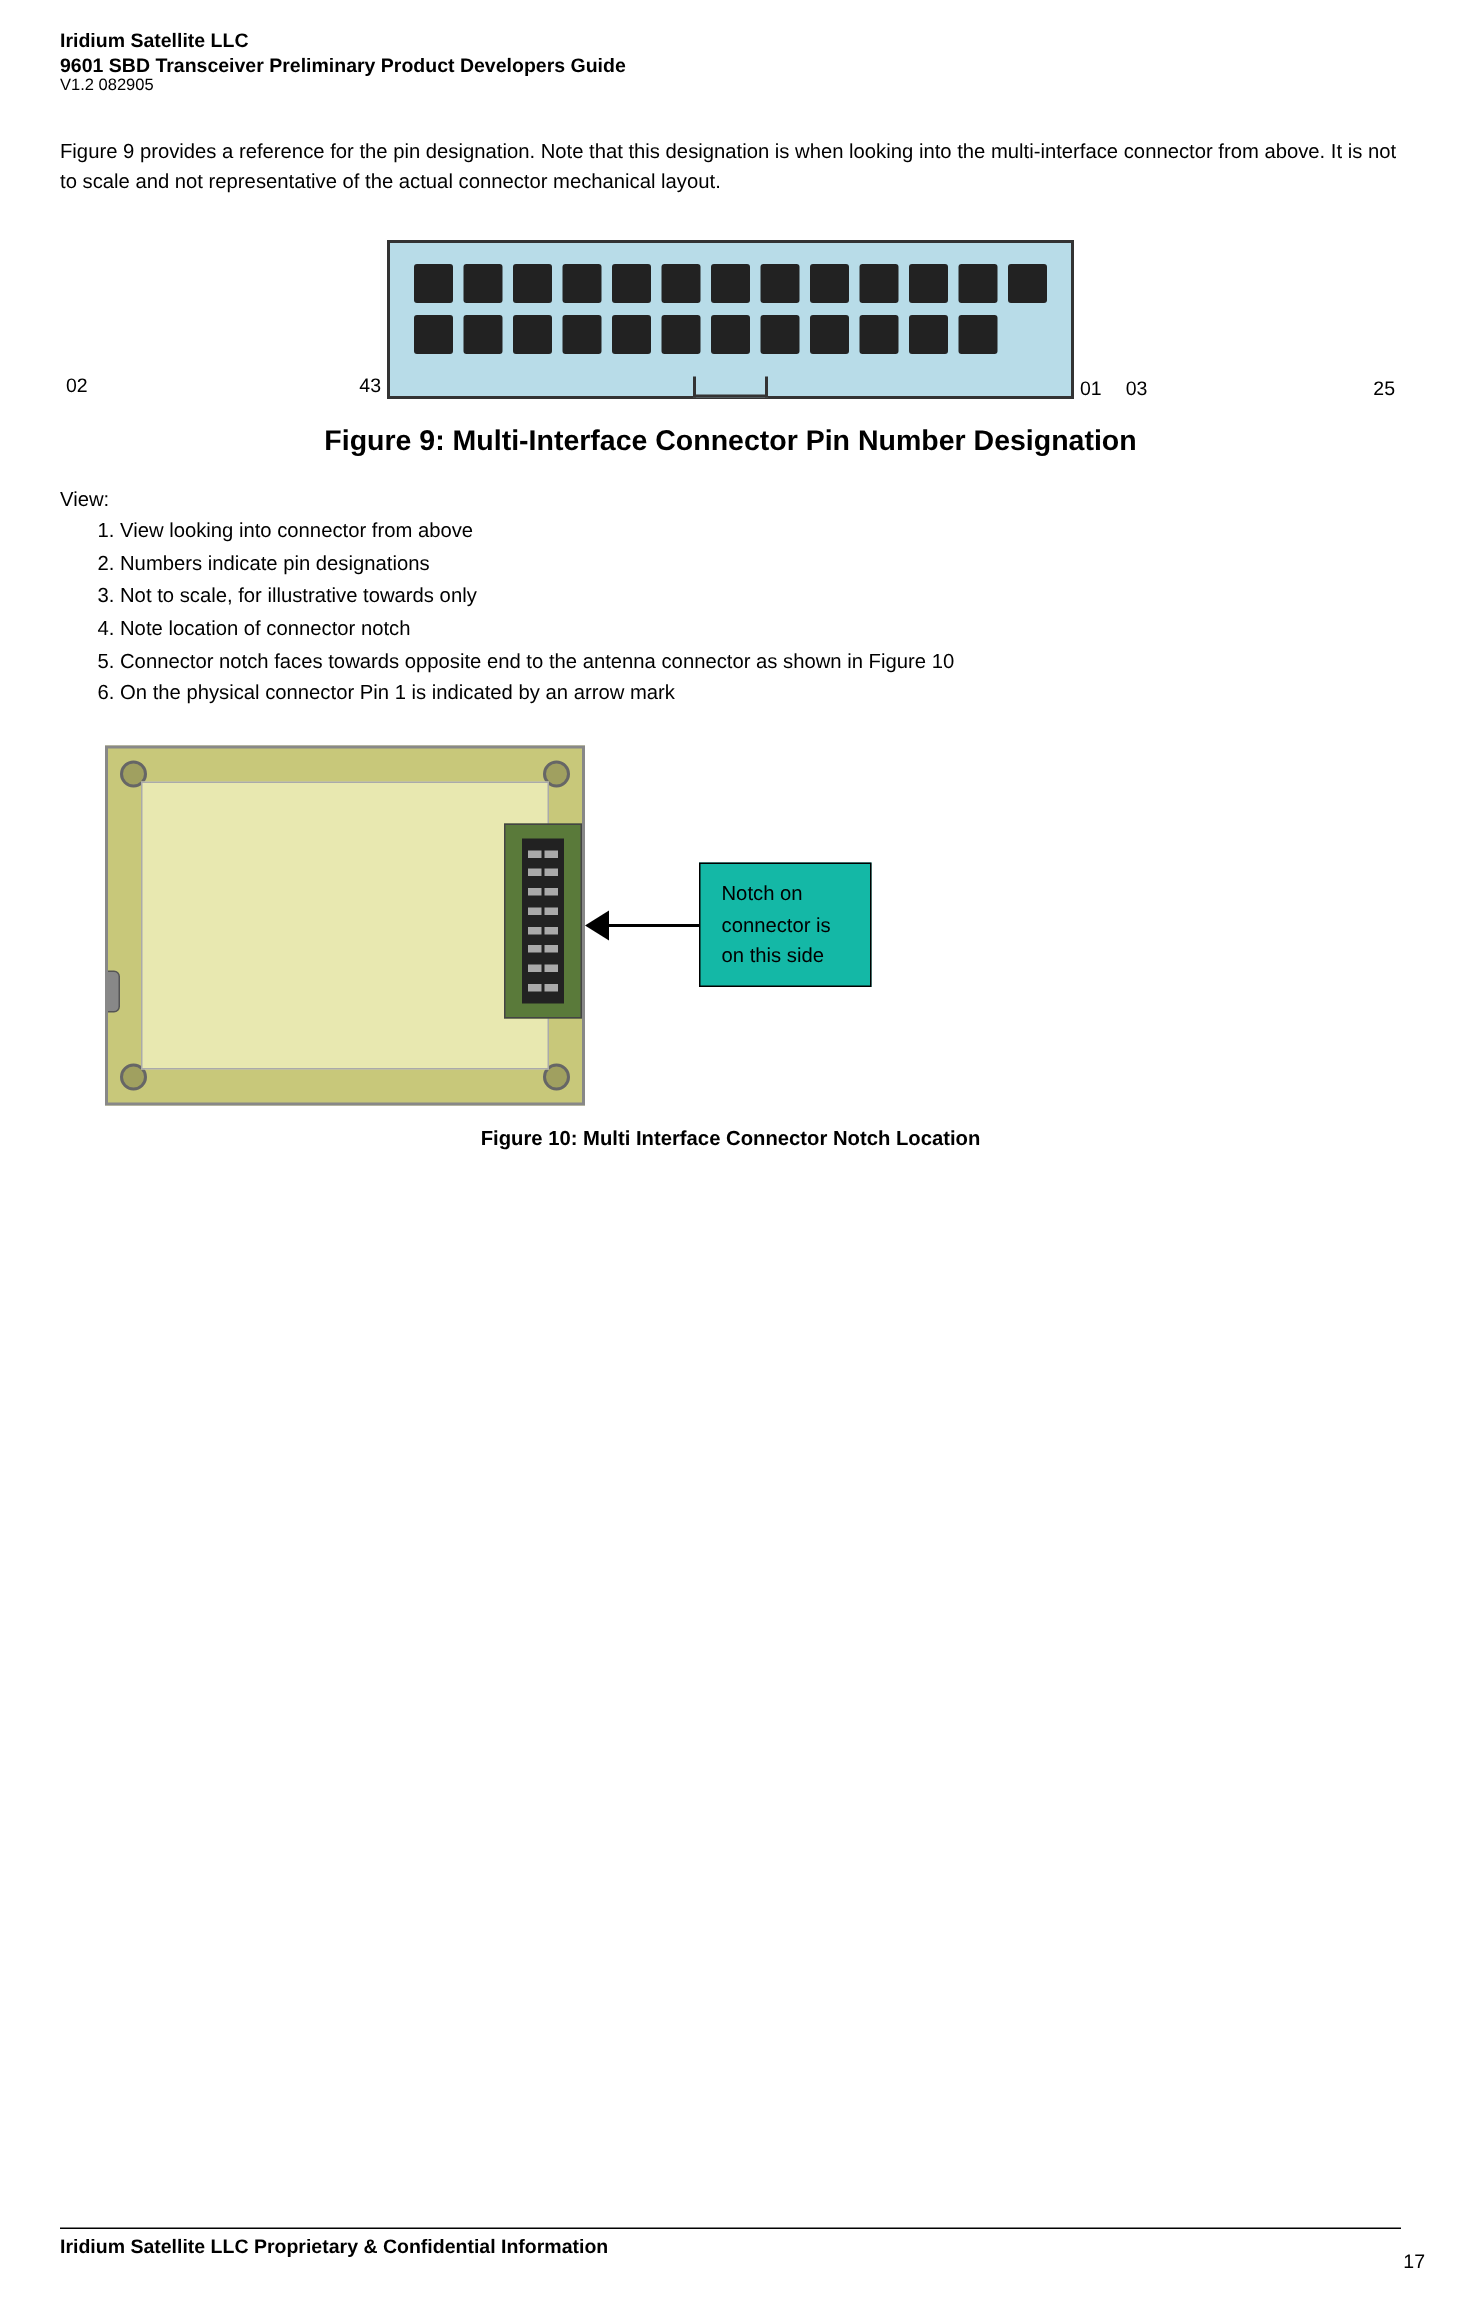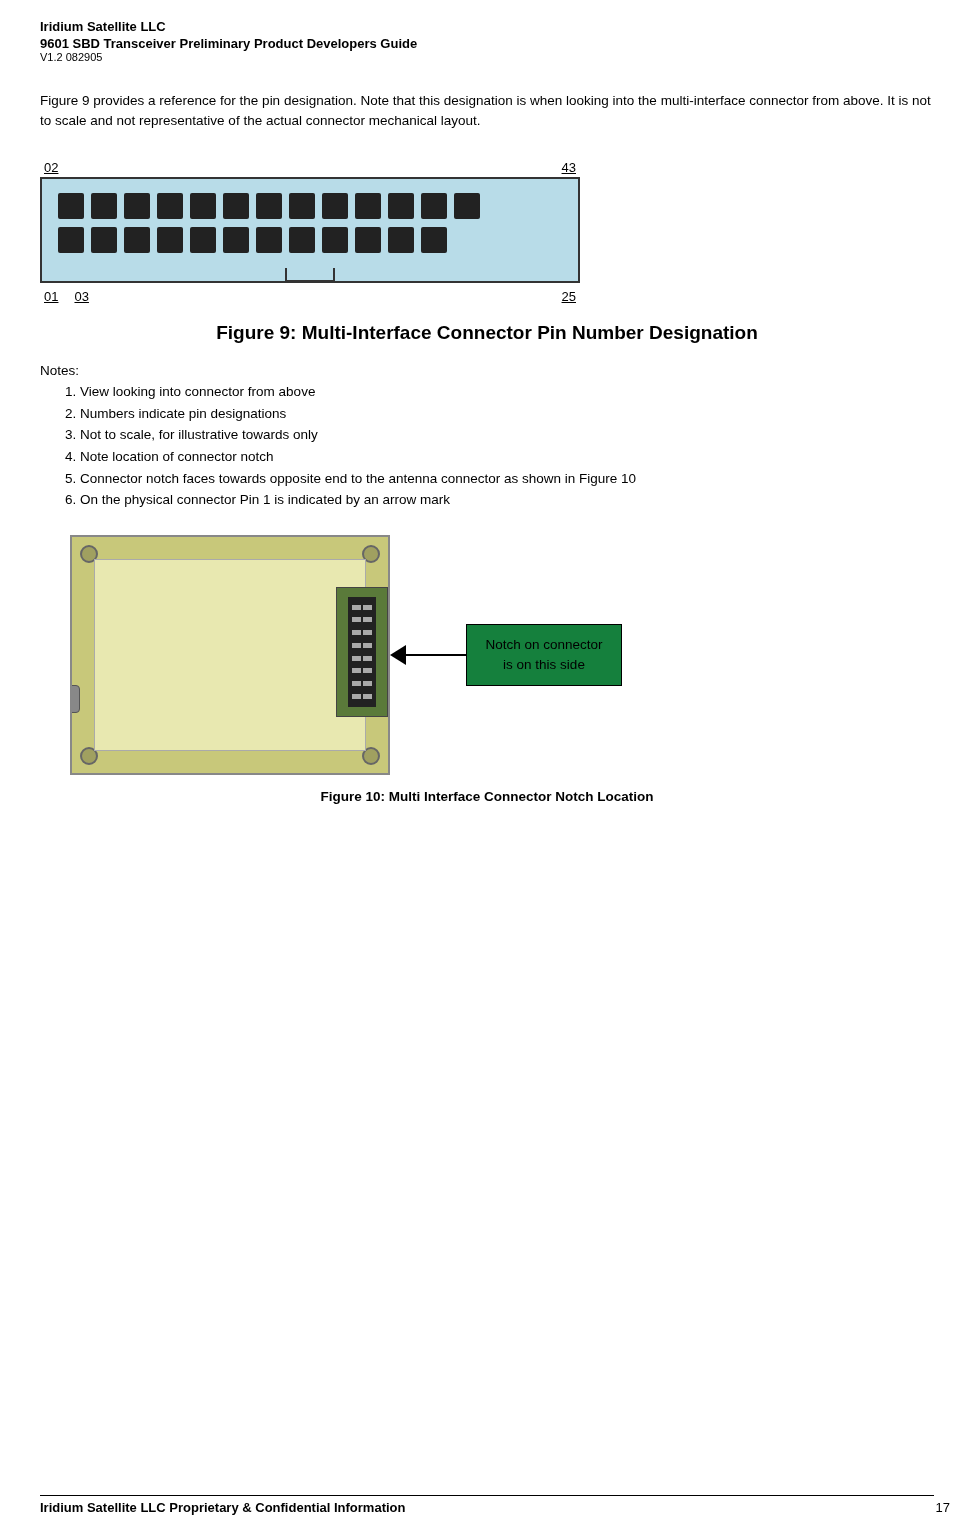--- a/index.html
+++ b/index.html
@@ -26,24 +26,23 @@
       font-size: 11px;
       margin-bottom: 28px;
     }
     .intro-text {
       font-size: 13.5px;
       line-height: 1.5;
       margin-bottom: 28px;
     }
     .diagram-section {
       display: flex;
-      flex-direction: column;
-      align-items: flex-start;
+      flex-direction: row;
+      align-items: flex-end;
       margin-bottom: 10px;
-      text-decoration: underline;
     }
     .pin-labels-top {
       display: flex;
       justify-content: space-between;
       width: 540px;
       font-size: 13px;
       margin-bottom: 2px;
       padding: 0 4px;
     }
     .connector-box {
@@ -203,34 +202,34 @@
     }
     .callout-line {
       width: 60px;
       height: 2px;
       background: #000;
     }
     .callout-box {
       border: 1.5px solid #000;
       padding: 10px 14px;
       font-size: 13.5px;
-      text-align: center;
+      text-align: left;
       line-height: 1.5;
-      width: 156px;
-      background: #15803d;
+      width: 115px;
+      background: #14b8a6;
     }
     .figure10-caption {
       text-align: center;
       font-weight: bold;
       font-size: 13.5px;
       margin: 14px 0 80px 0;
     }
     .footer {
       position: absolute;
-      bottom: 18px;
+      bottom: 28px;
       left: 40px;
       right: 40px;
     }
     .footer-main {
       font-weight: bold;
       font-size: 13px;
       border-top: 1px solid #000;
       padding-top: 4px;
     }
     .footer-sub {
@@ -302,21 +301,21 @@
       <span>03</span>
     </div>
     <span>25</span>
   </div>
 
 </div>
 
 <div class="figure-caption">Figure 9: Multi-Interface Connector Pin Number Designation</div>
 
 <div class="notes-section">
-  <div>Notes:</div>
+  <div>View:</div>
   <ol id="notes-list">
       <li>View looking into connector from above</li>
       <li>Numbers indicate pin designations</li>
       <li>Not to scale, for illustrative towards only</li>
       <li>Note location of connector notch</li>
       <li>Connector notch faces towards opposite end to the antenna connector as shown in Figure 10</li>
       <li>On the physical connector Pin 1 is indicated by an arrow mark</li>
     </ol>
 </div>
 

